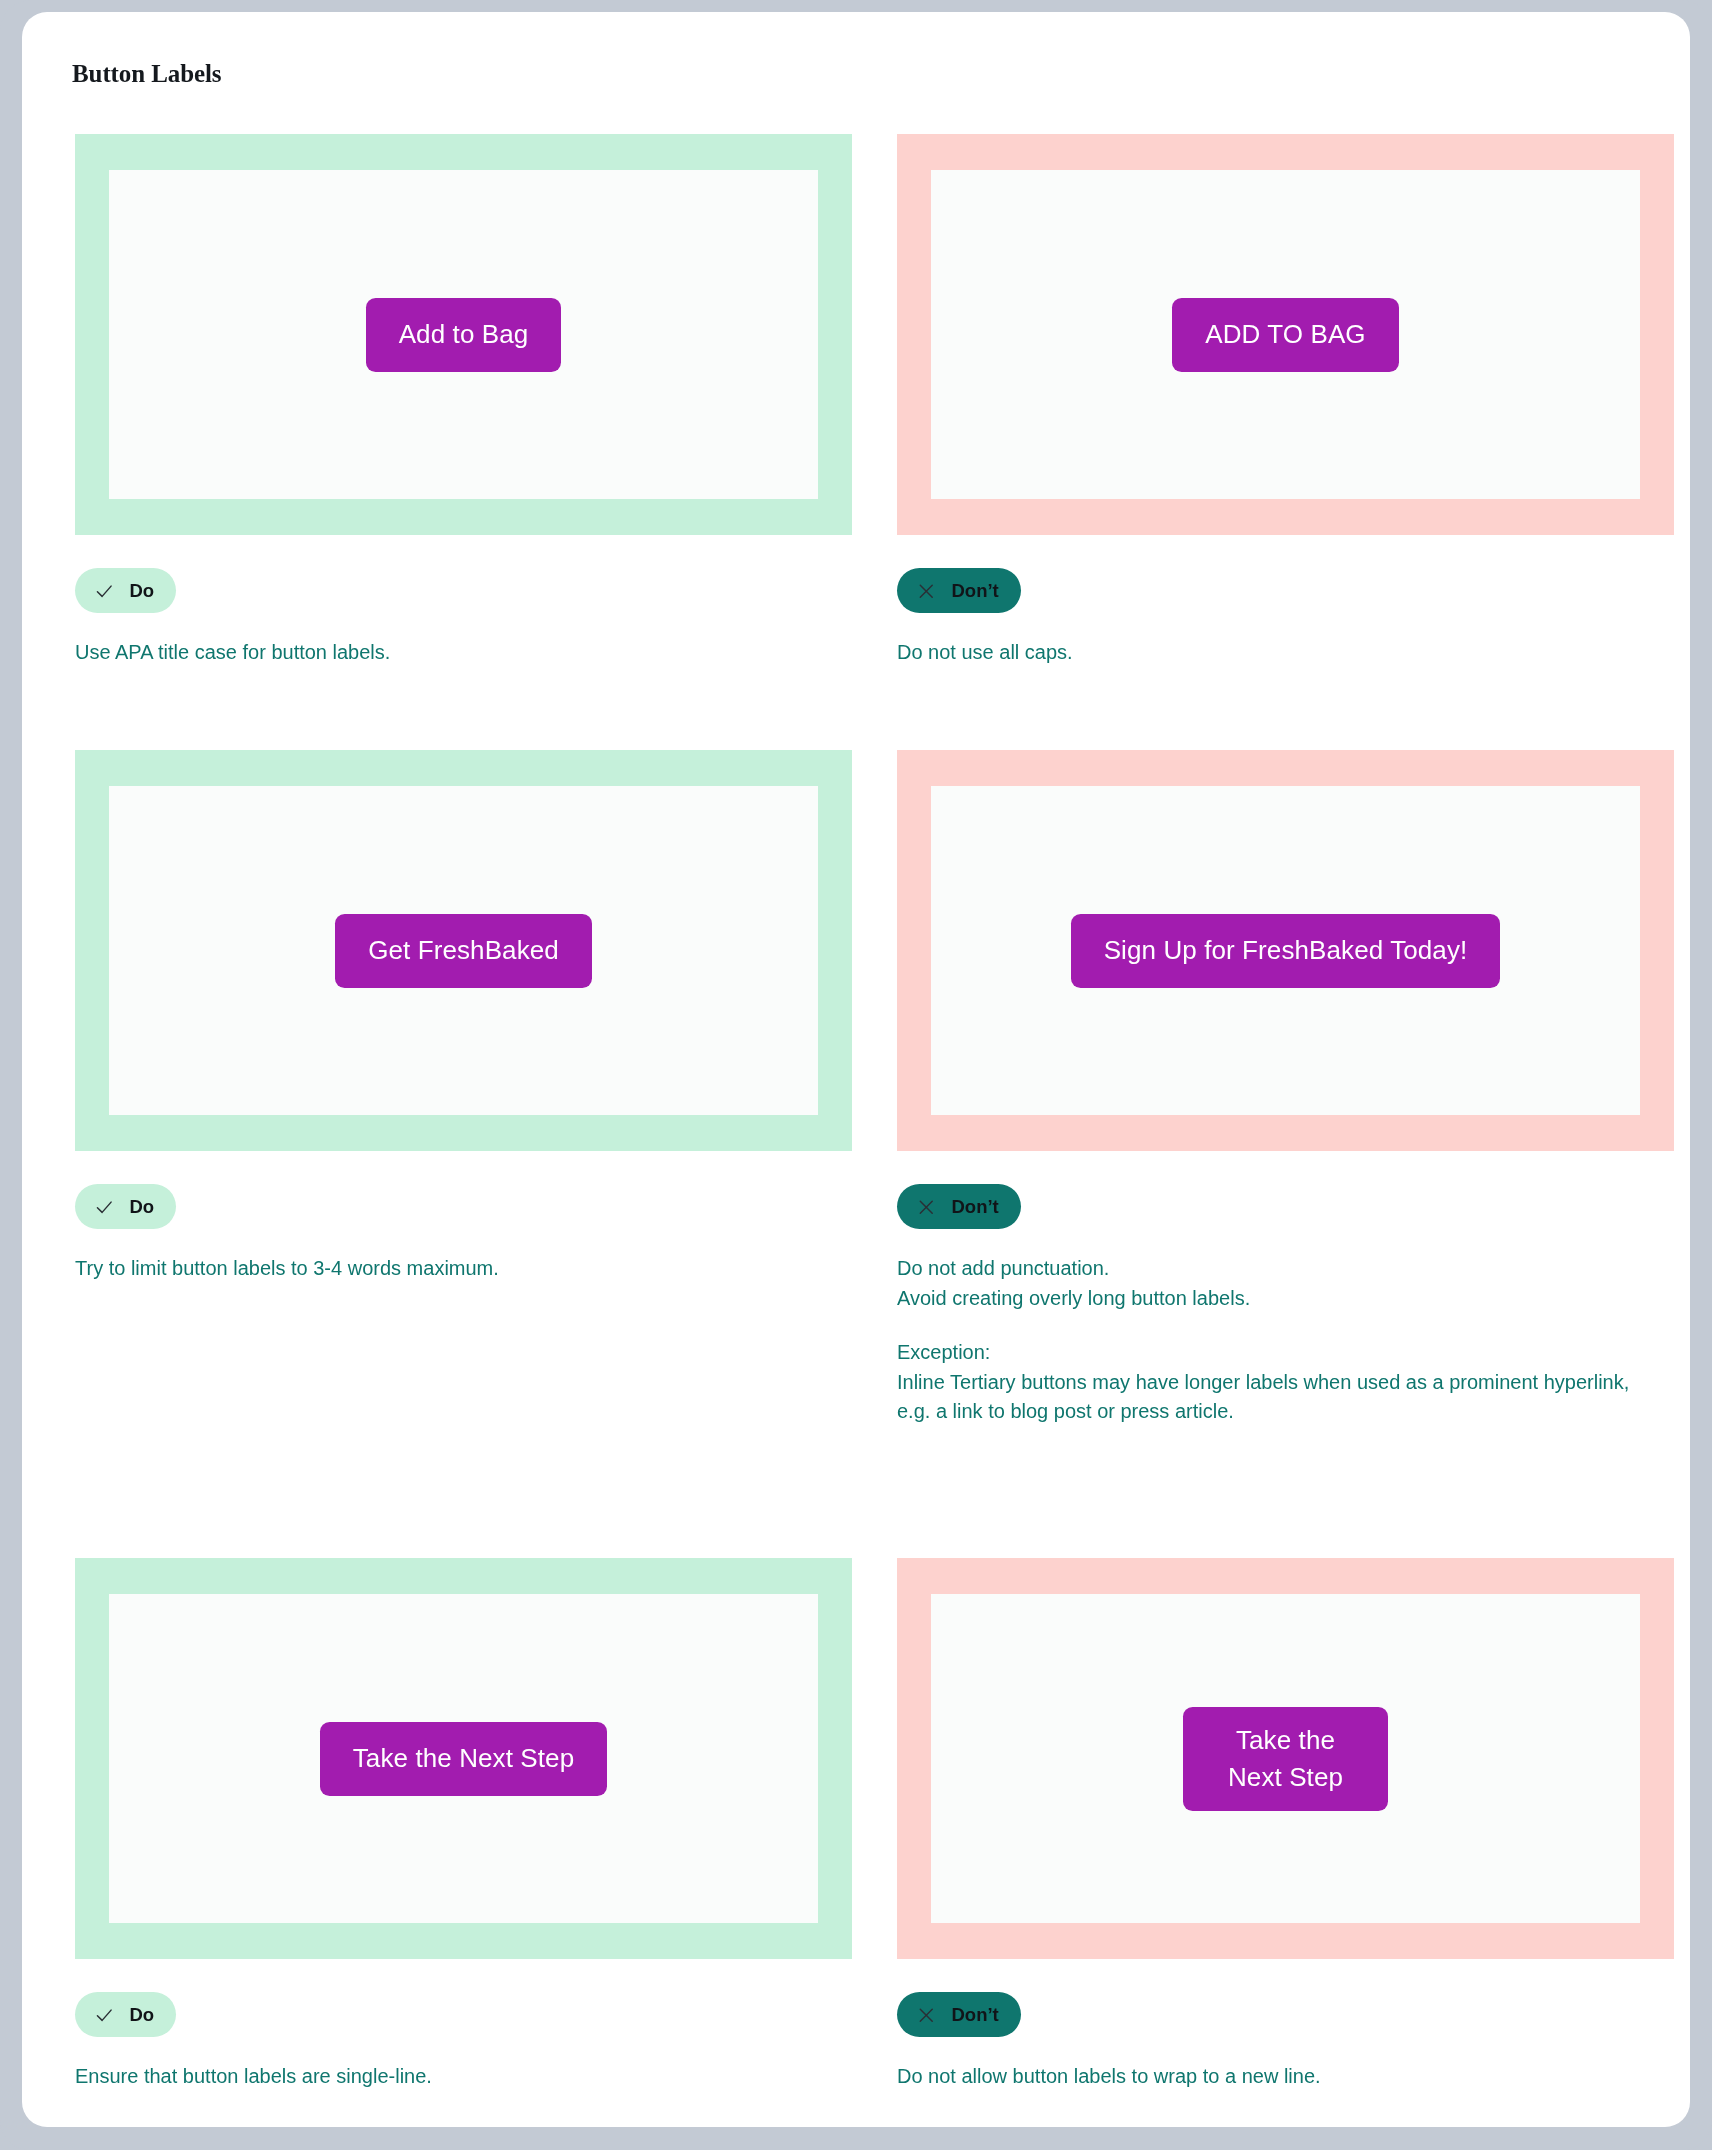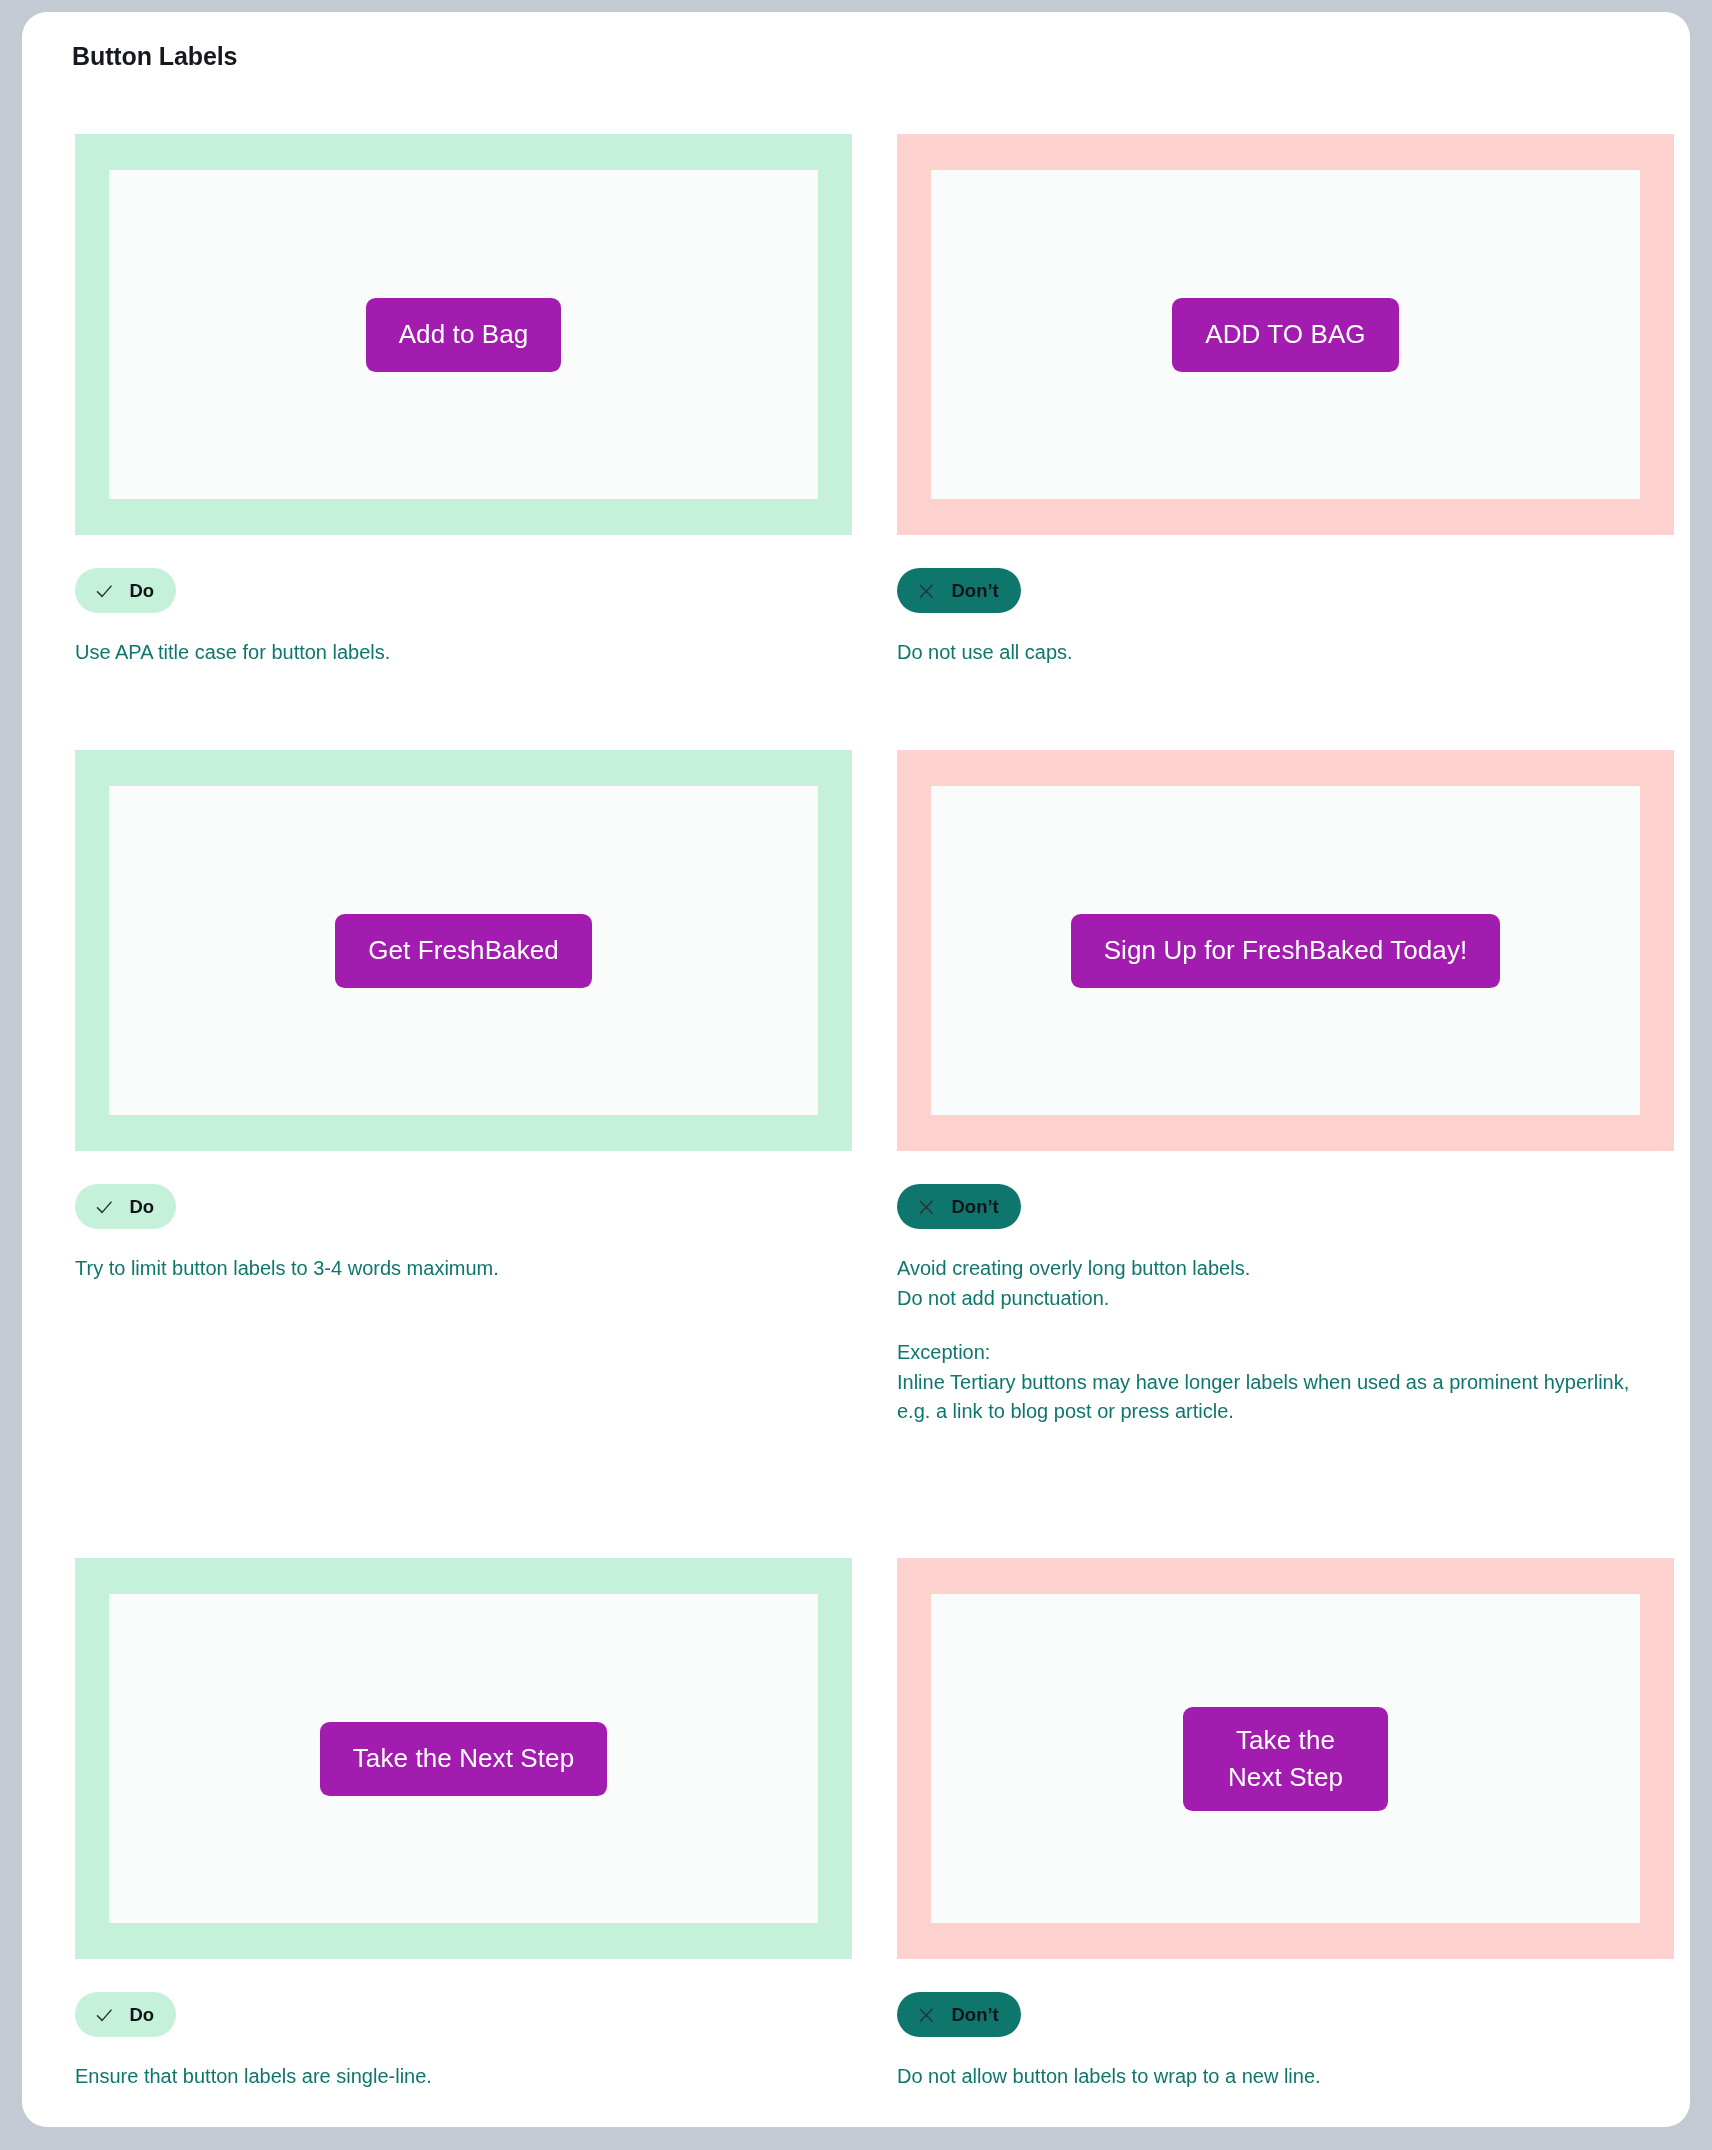--- a/index.html
+++ b/index.html
@@ -34,26 +34,27 @@
     height: 2115px;
     background: #ffffff;
     border-radius: 25px;
     box-sizing: border-box;
     overflow: hidden;
   }
 
   .page-title {
     position: absolute;
     left: 50px;
-    top: 29px;
+    top: 47px;
     font-size: 25px;
     font-weight: bold;
     color: #15191e;
     letter-spacing: -0.1px;
     line-height: 1.2;
+    font-family: Liberation Serif, serif;
   }
 
   
   .examples {
     position: absolute;
     left: 53px;
     top: 122px;
     width: 1555px;
   }
 
@@ -239,22 +240,22 @@
           <div class="badge dont">
             <span class="badge-icon">
               <svg width="20.5" height="20.5" viewBox="0 0 24 24" fill="none" stroke="#2a2f35" stroke-width="1.7" stroke-linecap="round" stroke-linejoin="round">
                 <line x1="5" y1="5" x2="19" y2="19"></line>
                 <line x1="19" y1="5" x2="5" y2="19"></line>
               </svg>
             </span>
             <span>Don’t</span>
           </div>
           <div class="caption">
+            <p>Do not add punctuation.</p>
             <p>Avoid creating overly long button labels.</p>
-            <p>Do not add punctuation.</p>
             <div class="spacer"></div>
             <p>Exception:</p>
             <p>Inline Tertiary buttons may have longer labels when used as a prominent hyperlink, e.g. a link to blog post or press article.</p>
           </div>
         </div>
 
       </div>
 
       <div class="example-row row-3">
 

